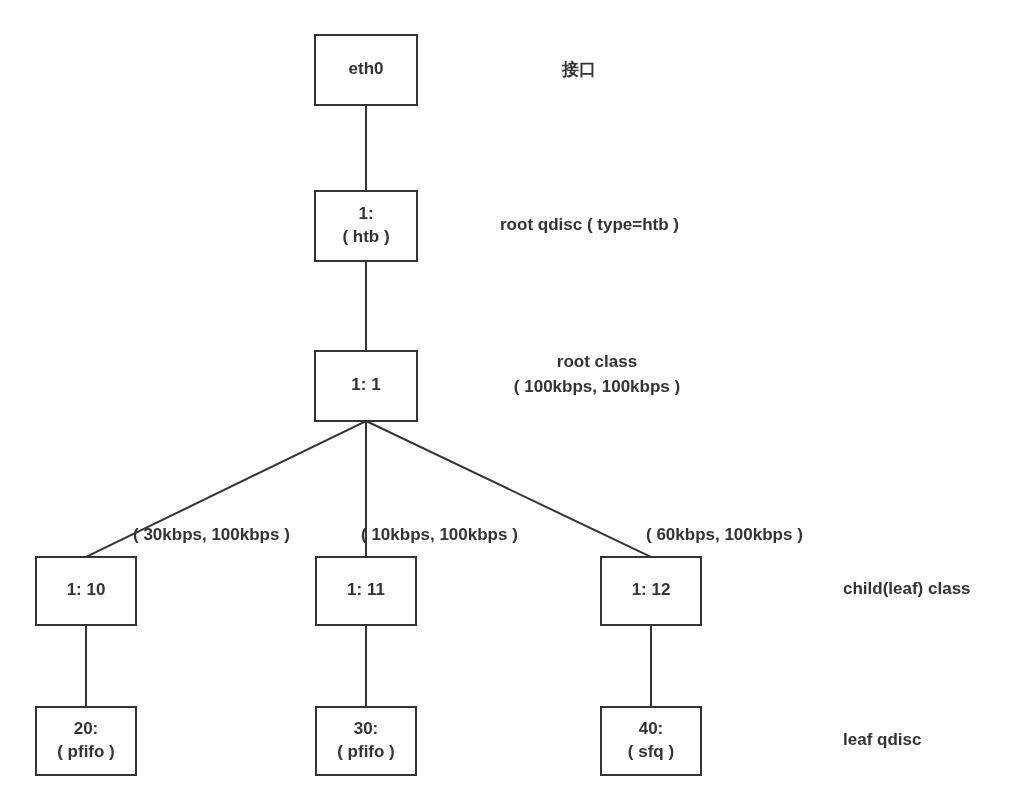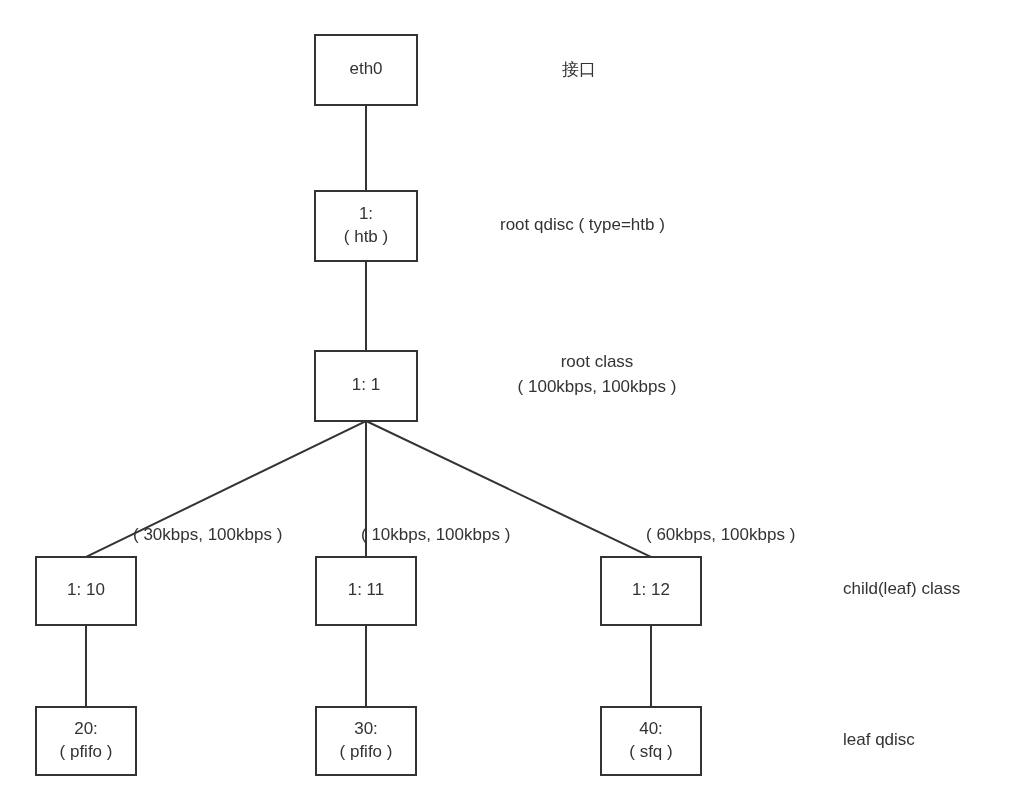--- a/index.html
+++ b/index.html
@@ -11,20 +11,21 @@
     width: 1011px;
     height: 809px;
     font-family: "Liberation Sans", sans-serif;
     color: #333333;
     overflow: hidden;
   }
   #diagram-root {
     position: relative;
     width: 1011px;
     height: 728px;
+    font-weight: bold;
   }
   svg.diagram-canvas {
     position: absolute;
     top: 0;
     left: 0;
     width: 1011px;
     height: 809px;
   }
   .node-box {
     fill: #ffffff;

